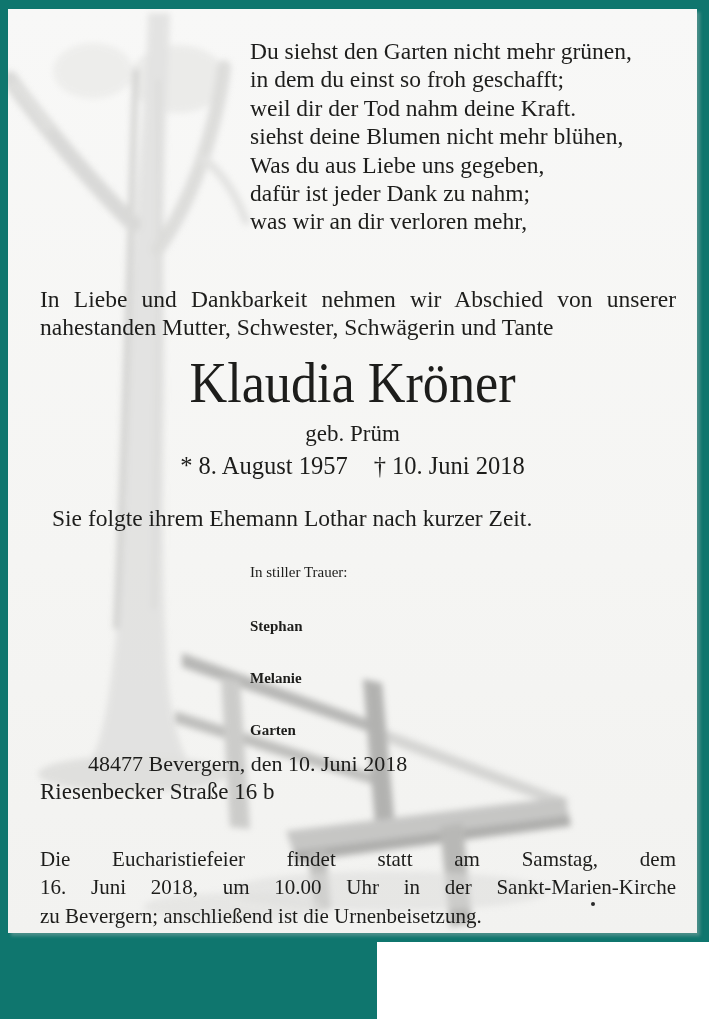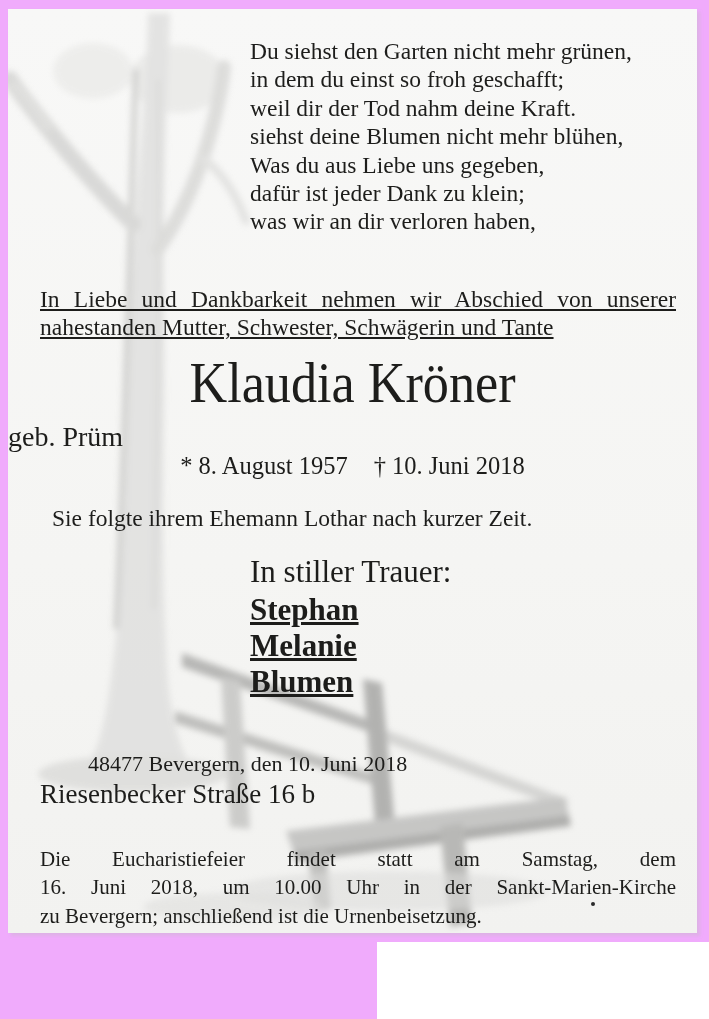--- a/index.html
+++ b/index.html
@@ -1,63 +1,63 @@
 <!DOCTYPE html>
 <html><head>
 <meta charset="utf-8">
 <style>
   html, body { margin: 0; padding: 0; background: #000; }
   .page {
     position: relative;
     width: 709px;
     height: 1019px;
-    background: #f0abfc;
+    background: #0f766e;
     overflow: hidden;
     font-family: "Liberation Serif", "DejaVu Serif", serif;
     color: #1d1d1b;
   }
   .card {
     position: absolute;
     left: 8px; top: 9px;
     width: 689px; height: 924px;
     background: linear-gradient(180deg, #f8f8f7 0%, #f5f5f3 60%, #f2f2f0 100%);
     box-shadow: 3px 3px 3px rgba(190,190,190,0.35);
     overflow: hidden;
   }
   .sketch { position: absolute; left: 0; top: 0; }
   .txt { position: absolute; }
 
   .poem { left: 242px; top: 28px; font-size: 23.5px; line-height: 28.4px; }
   .poem-line { white-space: nowrap; }
 
-  .intro { left: 32px; top: 276px; width: 636px; font-size: 23.5px; line-height: 28px; text-decoration: underline; }
+  .intro { left: 32px; top: 276px; width: 636px; font-size: 23.5px; line-height: 28px; }
   .jline { text-align: justify; text-align-last: justify; }
 
   .name {
     left: 0; top: 342px; width: 689px;
     font-size: 58px; line-height: 64px;
     text-align: center; white-space: nowrap;
     transform: scaleX(0.9); transform-origin: 50% 50%;
   }
-  .maiden { left: 0; top: 412px; width: 689px; font-size: 28px; text-align: left; }
+  .maiden { left: 0; top: 412px; width: 689px; font-size: 23px; text-align: center; }
   .dates {
     left: 0; top: 443px; width: 689px;
     font-size: 24.5px;
     display: flex; justify-content: center; gap: 26px;
     white-space: nowrap;
   }
   .follow { left: 32px; top: 496px; font-size: 23.5px; white-space: nowrap; margin-left: 12px; }
 
-  .mourning { left: 242px; top: 549px; font-size: 31px; }
+  .mourning { left: 242px; top: 549px; font-size: 15px; }
   .m-label { line-height: 28px; }
-  .m-name { font-weight: bold; line-height: 24px; margin-top: 12px; white-space: nowrap; text-decoration: underline; }
+  .m-name { font-weight: bold; line-height: 24px; margin-top: 28px; white-space: nowrap; }
   .m-name:first-of-type { margin-top: 6px; }
 
   .placedate { left: 32px; top: 742px; font-size: 22px; white-space: nowrap; margin-left: 48px; }
-  .address   { left: 32px; top: 770px; font-size: 27px; white-space: nowrap; }
+  .address   { left: 32px; top: 770px; font-size: 23px; white-space: nowrap; }
 
   .service { left: 32px; top: 836px; width: 636px; font-size: 21px; line-height: 28.4px; }
 
   .speck { position: absolute; left: 583px; top: 893px; width: 4px; height: 4px;
            background: #2a2a2a; border-radius: 50%; }
 
   .blank-corner {
     position: absolute;
     left: 377px; top: 942px;
     width: 332px; height: 77px;
@@ -104,22 +104,22 @@
         <ellipse cx="225" cy="898" rx="90" ry="14" fill="#d7d7d5" opacity="0.6"></ellipse>
       </g>
     </svg>
 
     <div class="txt poem">
       <div class="poem-line">Du siehst den Garten nicht mehr grünen,</div>
       <div class="poem-line">in dem du einst so froh geschafft;</div>
       <div class="poem-line">weil dir der Tod nahm deine Kraft.</div>
       <div class="poem-line">siehst deine Blumen nicht mehr blühen,</div>
       <div class="poem-line">Was du aus Liebe uns gegeben,</div>
-      <div class="poem-line">dafür ist jeder Dank zu klein;</div>
-      <div class="poem-line">was wir an dir verloren haben,</div>
+      <div class="poem-line">dafür ist jeder Dank zu nahm;</div>
+      <div class="poem-line">was wir an dir verloren mehr,</div>
     </div>
 
     <div class="txt intro">
       <div class="jline">In Liebe und Dankbarkeit nehmen wir Abschied von unserer</div>
       <div>nahestanden Mutter, Schwester, Schwägerin und Tante</div>
     </div>
 
     <div class="txt name">Klaudia Kröner</div>
     <div class="txt maiden">geb. Prüm</div>
 
@@ -127,21 +127,21 @@
       <span>* 8. August 1957</span>
       <span>† 10. Juni 2018</span>
     </div>
 
     <div class="txt follow">Sie folgte ihrem Ehemann Lothar nach kurzer Zeit.</div>
 
     <div class="txt mourning">
       <div class="m-label">In stiller Trauer:</div>
       <div class="m-name">Stephan</div>
       <div class="m-name">Melanie</div>
-      <div class="m-name">Blumen</div>
+      <div class="m-name">Garten</div>
     </div>
 
     <div class="txt placedate">48477 Bevergern, den 10. Juni 2018</div>
     <div class="txt address">Riesenbecker Straße 16 b</div>
 
     <div class="txt service">
       <div class="jline">Die Eucharistiefeier findet statt am Samstag, dem</div>
       <div class="jline">16. Juni 2018, um 10.00 Uhr in der Sankt-Marien-Kirche</div>
       <div>zu Bevergern; anschließend ist die Urnenbeisetzung.</div>
     </div>

